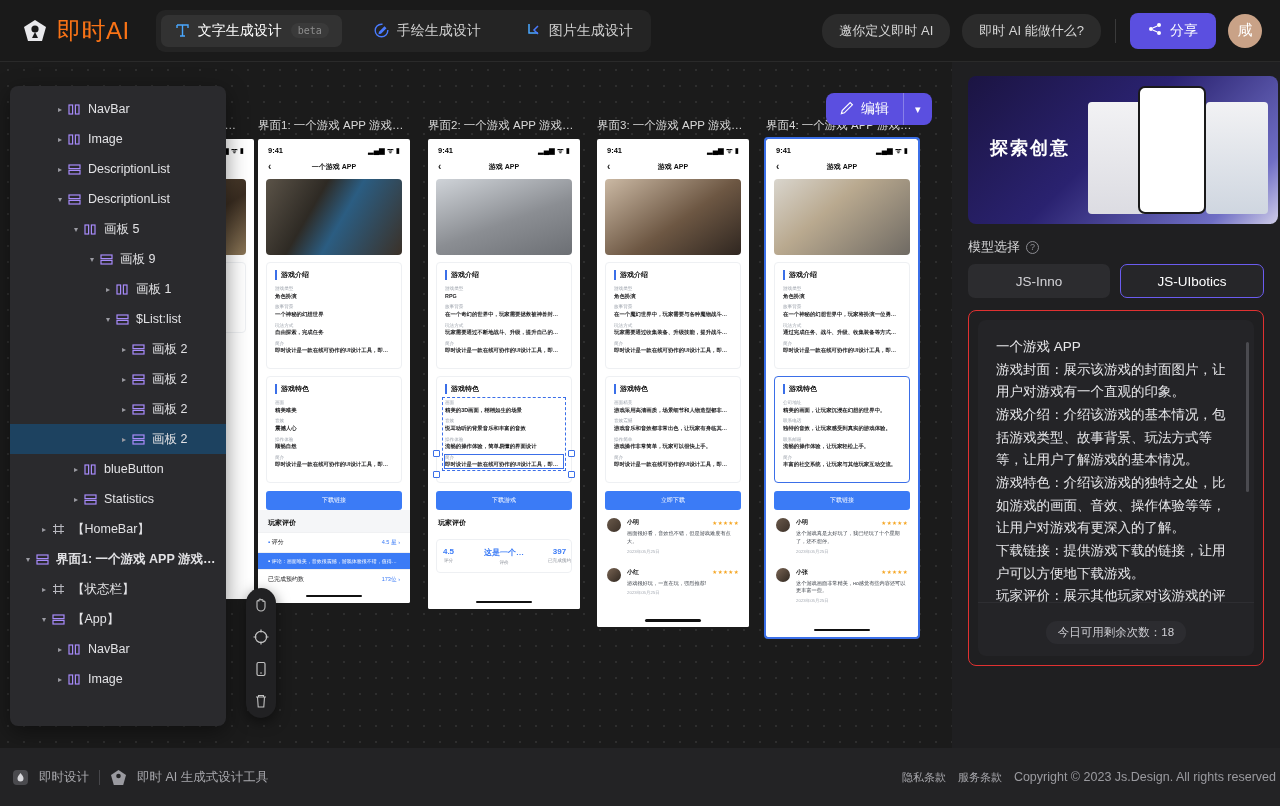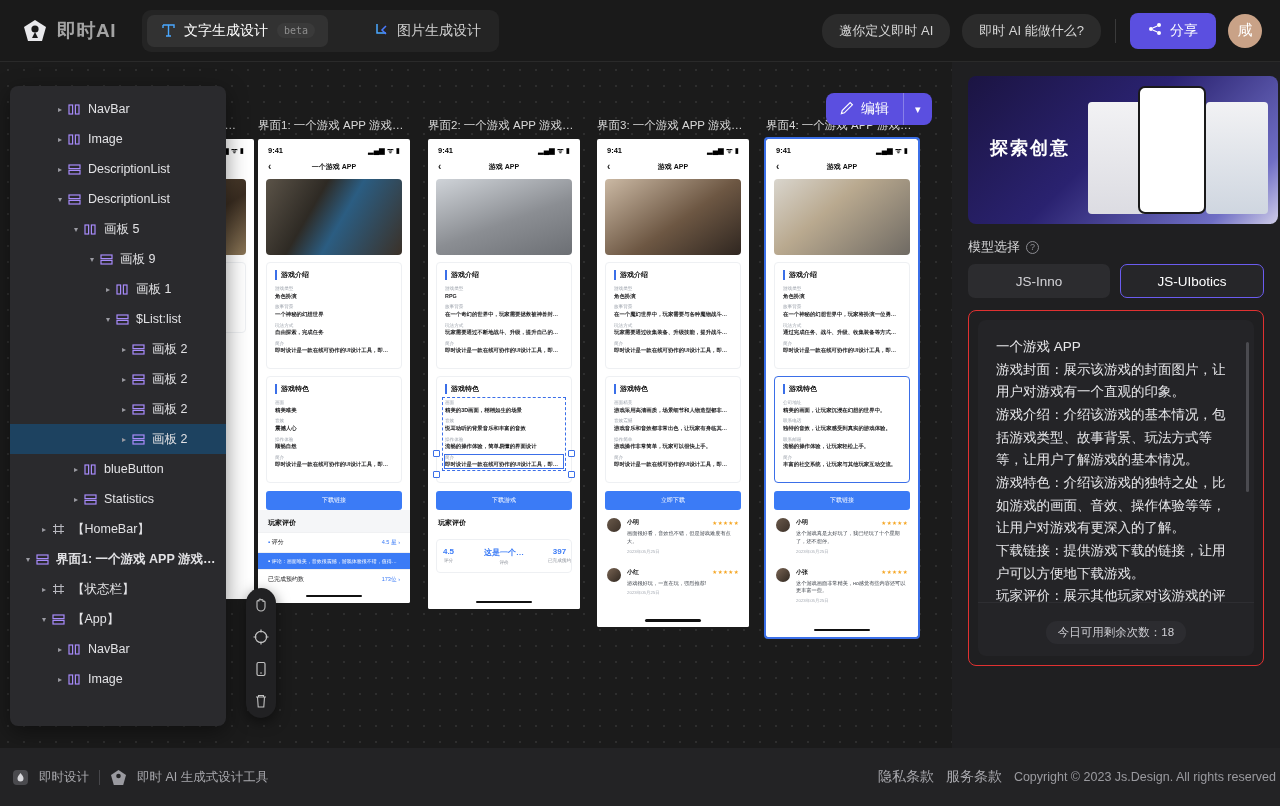--- a/index.html
+++ b/index.html
@@ -15,21 +15,21 @@
   
   .header {
     position: absolute; top: 0; left: 0; width: 1280px; height: 62px;
     background: #1a1a1a;
     display: flex; align-items: center;
     border-bottom: 1px solid #2a2a2a;
     z-index: 60;
   }
   .brand { display: flex; align-items: center; gap: 9px; margin-left: 22px; }
   .brand-logo { width: 26px; height: 26px; position: relative; }
-  .brand-name { font-size: 19px; font-weight: bold; color: #a3a3a3; letter-spacing: .5px; }
+  .brand-name { font-size: 24px; font-weight: normal; color: #f97316; letter-spacing: .5px; }
 
   .mode-tabs {
     display: flex; align-items: center; gap: 4px;
     margin-left: 26px; background: #242424; border-radius: 9px; padding: 5px;
   }
   .mode-tab {
     display: flex; align-items: center; gap: 7px;
     padding: 7px 13px; border-radius: 7px;
     font-size: 14px; color: #cfcfcf; cursor: pointer; white-space: nowrap;
   }
@@ -246,21 +246,21 @@
   
   .footer {
     position: absolute; top: 748px; left: 0; width: 1280px; height: 58px;
     background: #232325; display: flex; align-items: center; z-index: 55;
   }
   .f-left { display: flex; align-items: center; gap: 10px; margin-left: 12px; }
   .f-logo { width: 17px; height: 17px; }
   .f-txt { font-size: 12.5px; color: #a9a9ae; }
   .f-div { width: 1px; height: 15px; background: #46464a; }
   .f-right { margin-left: auto; display: flex; align-items: center; gap: 12px; margin-right: 4px; }
-  .f-link { font-size: 14px; color: #a9a9ae; cursor: pointer; }
+  .f-link { font-size: 11px; color: #a9a9ae; cursor: pointer; }
   .f-copy { font-size: 12.5px; color: #9a9a9f; white-space: nowrap; }
 </style>
 </head>
 <body>
 
 <div class="app">
 
   <div class="header">
     <div class="brand">
       <span class="brand-logo">
@@ -277,20 +277,29 @@
       <div class="mode-tab active">
         <span class="mode-ico">
           <svg width="17" height="17" viewBox="0 0 17 17">
               <path d="M3 3 v3 M3 3 h11 v3 M8.5 3 v11 M6 14 h5" stroke="#4aa8ff" stroke-width="1.4" fill="none"></path>
             </svg>
         </span>
         <span>文字生成设计</span>
         <span class="beta-pill">beta</span>
       </div>
       <div class="mode-sep"></div>
+      <div class="mode-tab">
+        <span class="mode-ico">
+          <svg width="17" height="17" viewBox="0 0 17 17">
+              <circle cx="8.5" cy="8.5" r="6.3" stroke="#4a7bff" stroke-width="1.4" fill="none" stroke-dasharray="30 8"></circle>
+              <path d="M11.5 4.2 l2 2 -5.5 5.5 -2.6 .6 .6 -2.6 Z" fill="#4a7bff"></path>
+            </svg>
+        </span>
+        <span>手绘生成设计</span>
+      </div>
       <div class="mode-sep"></div>
       <div class="mode-tab">
         <span class="mode-ico">
           <svg width="17" height="17" viewBox="0 0 17 17">
               <path d="M4 2 v9 h9" stroke="#4aa8ff" stroke-width="1.5" fill="none"></path>
               <path d="M13 4 l-4 4 4 4" stroke="#4a7bff" stroke-width="1.5" fill="none"></path>
             </svg>
         </span>
         <span>图片生成设计</span>
       </div>

